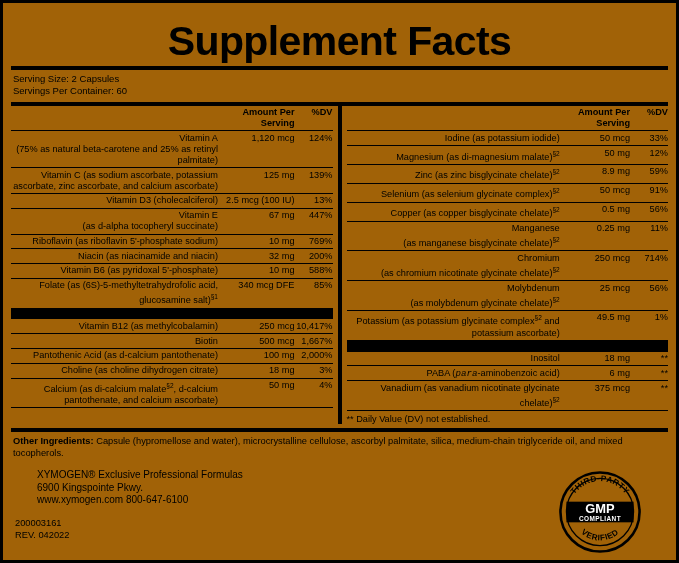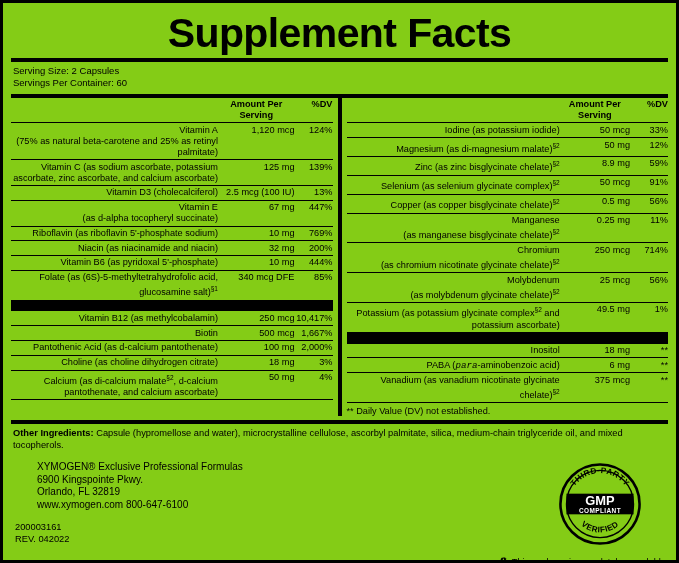--- a/index.html
+++ b/index.html
@@ -9,23 +9,23 @@
   }
   body {
     font-family: "Liberation Sans", sans-serif;
     color: #000000;
   }
   .label {
     position: relative;
     width: 679px;
     height: 563px;
     box-sizing: border-box;
-    background: #84cc16;
+    background: #a16207;
     border: 3px solid #000;
-    padding: 6px 8px 4px 8px;
+    padding: 14px 8px 4px 8px;
     overflow: hidden;
   }
   .title {
     text-align: center;
     font-size: 41px;
     line-height: 44px;
     font-weight: bold;
     letter-spacing: -0.6px;
     margin: 2px 0 0 0;
     font-family: "Liberation Sans", sans-serif;
@@ -68,21 +68,21 @@
   }
   table.nut tr.hdr td {
     font-weight: bold;
     border-bottom: 1px solid #000;
     padding-bottom: 1px;
     font-size: 9.2px;
   }
   td.name { text-align: right; padding-right: 4px; }
   td.amt { text-align: right; white-space: nowrap; padding-right: 5px; }
   td.dv  { text-align: right; white-space: nowrap; width: 38px; }
-  .hdr-amt { text-align: center; padding-right: 5px; }
+  .hdr-amt { text-align: right; padding-right: 5px; }
   .hdr-dv { text-align: right; }
   .black-row td {
     background: #000;
     height: 7px;
     padding: 0;
     border-bottom: none;
   }
   .sup { font-size: 6.5px; vertical-align: super; }
   .ital { font-style: italic; font-family: Liberation Mono, monospace; }
   .other {
@@ -190,21 +190,21 @@
               <td class="dv">769%</td>
             </tr>
             <tr>
               <td class="name">Niacin (as niacinamide and niacin)</td>
               <td class="amt">32 mg</td>
               <td class="dv">200%</td>
             </tr>
             <tr>
               <td class="name">Vitamin B6 (as pyridoxal 5'-phosphate)</td>
               <td class="amt">10 mg</td>
-              <td class="dv">444%</td>
+              <td class="dv">588%</td>
             </tr>
             <tr>
               <td class="name">Folate (as (6S)-5-methyltetrahydrofolic acid, glucosamine salt)<span class="sup">§1</span></td>
               <td class="amt">340 mcg DFE</td>
               <td class="dv">85%</td>
             </tr>
             <tr class="black-row">
               <td colspan="3"></td>
             </tr>
             <tr>
@@ -322,21 +322,20 @@
 
   <div class="other">
     <b>Other Ingredients:</b><span> Capsule (hypromellose and water), microcrystalline cellulose, ascorbyl palmitate, silica, medium-chain triglyceride oil, and mixed tocopherols.</span>
   </div>
 
   <div class="bottom">
     <div>
       <div class="company">
         <div>XYMOGEN® Exclusive Professional Formulas</div>
         <div>6900 Kingspointe Pkwy.</div>
-        <div>Orlando, FL 32819</div>
         <div>www.xymogen.com        800-647-6100</div>
       </div>
       <div class="codes">
         <div>200003161</div>
         <div>REV. 042022</div>
       </div>
     </div>
 
     <div class="bottom-right">
       <div class="seal-wrap">

